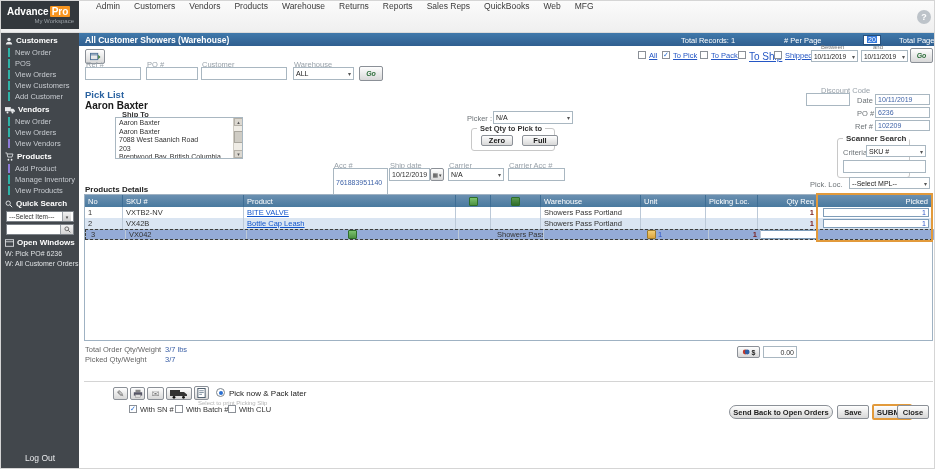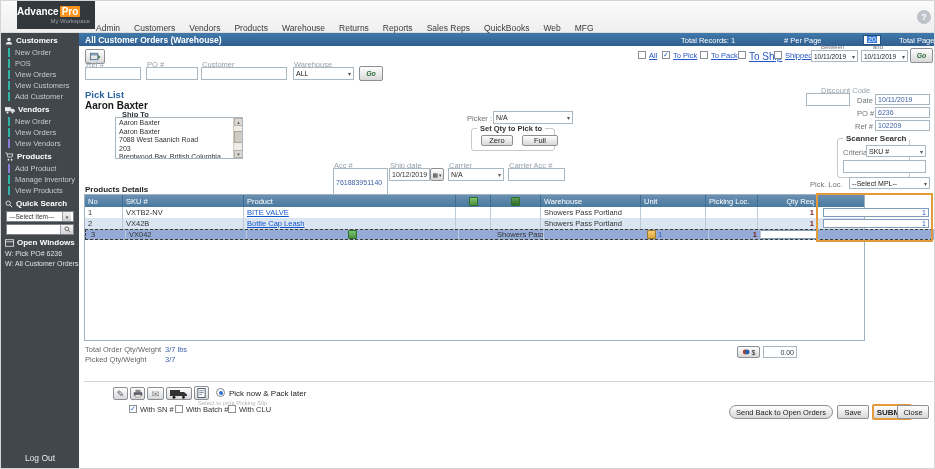--- a/index.html
+++ b/index.html
@@ -5,56 +5,56 @@
   *{margin:0;padding:0;box-sizing:border-box;}
   body{background:#e9e9e9;font-family:"Liberation Sans",sans-serif;}
   .screen{position:relative;width:935px;height:469px;background:#fff;overflow:hidden;border:1px solid #d5d5d5;}
   .abs{position:absolute;}
   .lbl{position:absolute;font-size:7.5px;color:#98a1a9;white-space:nowrap;}
   .dlbl{position:absolute;font-size:7.5px;color:#6d7377;white-space:nowrap;}
   .inp{position:absolute;background:#fff;border:1px solid #a9b7c1;font-size:7px;color:#333;padding:0 2px;display:flex;align-items:center;}
   .inp.blue{color:#3f63a8;}
   .sel{position:absolute;background:#fff;border:1px solid #a9b7c1;font-size:7px;color:#222;padding:0 2px;display:flex;align-items:center;justify-content:space-between;white-space:nowrap;}
   .arr{font-size:6px;color:#555;margin-left:2px;flex:0 0 auto;}
-  .btn{position:absolute;display:flex;align-items:center;justify-content:center;background:linear-gradient(#fefefe,#d8d8d8);border:1px solid #8b9097;border-radius:2px;font-size:8px;color:#222;white-space:nowrap;}
+  .btn{position:absolute;display:flex;align-items:center;justify-content:center;background:linear-gradient(#fefefe,#d8d8d8);border:1px solid #8b9097;border-radius:2px;font-size:8px;color:#222;white-space:nowrap;font-weight:bold;}
   .fs{position:absolute;border:1px solid #c8c8c8;border-radius:3px;background:transparent;}
   .legend{position:absolute;top:-5px;left:5px;background:#fff;padding:0 3px;font-size:7.5px;font-weight:bold;color:#333;white-space:nowrap;}
   .link{color:#2456c4;text-decoration:underline;}
   .cb{position:absolute;width:8px;height:8px;background:#fff;border:1px solid #8b9097;font-size:7px;line-height:6px;color:#2a6fd1;text-align:center;}
   .radio{position:absolute;width:9px;height:9px;border:1px solid #7e868d;border-radius:50%;background:#fff;display:flex;align-items:center;justify-content:center;}
   .radio .dot{width:4px;height:4px;border-radius:50%;background:#2a6fd1;}
   
   .topbar{position:absolute;left:0;top:0;width:935px;height:32px;background:linear-gradient(#fbfbfb,#efefef);border-bottom:1px solid #dcdcdc;}
-  .logo{position:absolute;left:16px;top:0;width:78px;height:28px;background:#33383d;color:#fff;padding:5px 5px 0 0;}
+  .logo{position:absolute;left:0;top:0;width:78px;height:28px;background:#33383d;color:#fff;padding:5px 5px 0 6px;}
   .logo .row{display:flex;align-items:center;}
   .logo .brand{font-size:10px;font-weight:bold;letter-spacing:0;}
   .logo .pro{font-size:10px;font-weight:bold;background:#f7941e;color:#fff;padding:0 2px;margin-left:1px;border-radius:1px;}
   .logo .ws{font-size:6px;color:#9aa0a6;text-align:right;margin-top:1px;}
-  .menu{position:absolute;left:95px;top:0;height:32px;display:flex;align-items:flex-end;gap:14px;font-size:8.5px;color:#3a3a3a;}
+  .menu{position:absolute;left:95px;top:0;height:32px;display:flex;align-items:flex-start;gap:14px;font-size:8.5px;color:#3a3a3a;}
   .help{position:absolute;left:916px;top:9px;width:14px;height:14px;border-radius:50%;background:#bdc3c9;color:#fff;font-weight:bold;font-size:9px;display:flex;align-items:center;justify-content:center;}
   
   .titlebar{position:absolute;left:78px;top:32px;width:857px;height:13px;background:linear-gradient(#4079ab,#305f90);color:#fff;}
   .titlebar .t{position:absolute;left:6px;top:2px;font-size:8.5px;font-weight:bold;}
   .tb-txt{position:absolute;top:2.5px;font-size:7.5px;color:#fff;white-space:nowrap;}
   .ppbox{position:absolute;left:784px;top:1.5px;width:18px;height:10px;background:#fff;border:1px solid #27507c;font-size:7px;display:flex;align-items:center;justify-content:center;}
   .ppbox span{background:#3579dc;color:#fff;padding:0 1px;}
   
   .sidebar{position:absolute;left:0;top:32px;width:78px;height:437px;background:#42474c;}
   .sb-head{position:absolute;left:4px;display:flex;align-items:center;gap:3px;color:#fff;font-weight:bold;font-size:8px;white-space:nowrap;}
   .sb-head svg{flex:0 0 auto;}
   .sb-item{position:absolute;left:7px;font-size:7.5px;color:#c7cbd0;border-left:2px solid #2eb3a7;padding-left:5px;white-space:nowrap;line-height:9px;}
   .sb-item.purple{border-left-color:#8d7bd8;}
   .ow-item{position:absolute;left:4px;font-size:7px;color:#dfe2e4;white-space:nowrap;}
   .sb-sel{position:absolute;left:5px;width:68px;height:11px;background:#fff;border:1px solid #7c8288;font-size:6.5px;color:#333;display:flex;align-items:center;justify-content:space-between;padding:0 2px;}
   .sb-search{position:absolute;left:5px;width:68px;height:11px;background:#fff;border:1px solid #7c8288;display:flex;}
   .sb-search .sfield{flex:1;}
   .sb-search .sbtn{width:13px;background:linear-gradient(#f2f2f2,#d5d5d5);border-left:1px solid #9aa0a5;display:flex;align-items:center;justify-content:center;}
   .logout{position:absolute;left:0;bottom:7px;width:78px;text-align:center;color:#e8eaec;font-size:8.5px;}
   
-  .tbl{position:absolute;left:83px;top:193px;width:781px;height:147px;border:1px solid #9fb2c3;background:#fff;}
+  .tbl{position:absolute;left:83px;top:193px;width:849px;height:147px;border:1px solid #9fb2c3;background:#fff;}
   .thead,.trow{display:grid;grid-template-columns:38px 121px 212px 35px 50px 100px 65px 52px 60px 114px;}
   .thead{height:12px;background:linear-gradient(#6b90b1,#49799f);}
   .th{border-right:1px solid #3e6e95;color:#fff;font-size:7.5px;padding:0 3px;display:flex;align-items:center;white-space:nowrap;overflow:hidden;}
   .th.r{justify-content:flex-end;}
   .th.c{justify-content:center;}
   .trow{height:11px;}
   .trow.even{background:#dae5f2;}
   .trow.sel{background:#94abd7;outline:1.5px dashed #3c3c3c;outline-offset:-1.5px;}
   .td{border-right:1px solid #bcc9d8;font-size:7.5px;color:#333;padding:0 3px;display:flex;align-items:center;white-space:nowrap;overflow:hidden;}
   .td.r{justify-content:flex-end;}
@@ -100,21 +100,21 @@
       <span>Reports</span>
       <span>Sales Reps</span>
       <span>QuickBooks</span>
       <span>Web</span>
       <span>MFG</span>
     </div>
     <div class="help">?</div>
   </div>
 
   <div class="titlebar">
-    <span class="t">All Customer Orders (Warehouse)</span>
+    <span class="t">All Customer Showers (Warehouse)</span>
     <span class="tb-txt" style="left:602px;">Total Records: 1</span>
     <span class="tb-txt" style="left:705px;"># Per Page</span>
     <span class="ppbox">
         <span>20</span>
       </span>
 
     <span class="tb-txt" style="left:820px;">Total Pages: 1</span>
 
   </div>
 

